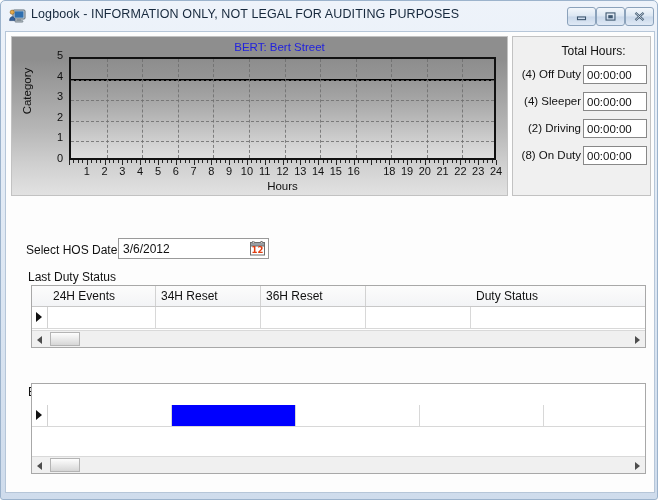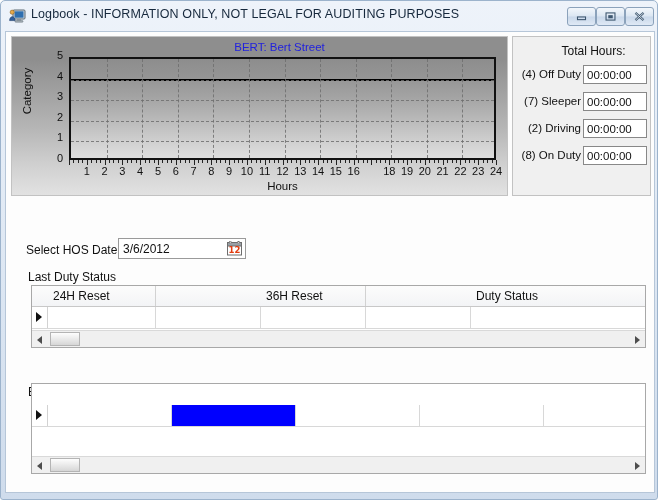--- a/index.html
+++ b/index.html
@@ -119,21 +119,21 @@
     position:absolute;left:70px;top:0;width:64px;height:19px;
     box-sizing:border-box;
     border:1px solid #888;background:#fff;
     font-family:"Liberation Sans", sans-serif;font-size:11.5px;color:#111;
     padding:1px 3px;
   }
 
   
   #date-label{position:absolute;left:20px;top:211px;font-size:12px;color:#111;}
   #date-wrap{
-    position:absolute;left:112px;top:206px;width:128px;height:21px;
+    position:absolute;left:112px;top:206px;width:151px;height:21px;
     box-sizing:border-box;border:1px solid #9a9a9a;background:#fff;
   }
   #date-value{
     position:absolute;left:4px;top:3px;font-size:12px;color:#111;
   }
   #cal-icon{position:absolute;right:3px;top:2px;width:15px;height:15px;}
 
   
   .grp-title{position:absolute;font-size:12px;color:#111;}
   .grid-box{
@@ -412,21 +412,21 @@
     </div>
 
     <div id="totals-panel">
       <div id="totals-head">Total Hours:</div>
       <div id="totals-rows">
           <div class="tot-row" style="top: 28px;">
             <span class="tot-label">(4) Off Duty</span>
             <input class="tot-input" type="text" readonly="" value="00:00:00" style="">
           </div>
           <div class="tot-row" style="top: 55px;">
-            <span class="tot-label">(7)   Sleeper</span>
+            <span class="tot-label">(4)   Sleeper</span>
             <input class="tot-input" type="text" readonly="" value="00:00:00" style="">
           </div>
           <div class="tot-row" style="top: 82px;">
             <span class="tot-label">(2)   Driving</span>
             <input class="tot-input" type="text" readonly="" value="00:00:00" style="">
           </div>
           <div class="tot-row" style="top: 109px;">
             <span class="tot-label">(8)  On Duty</span>
             <input class="tot-input" type="text" readonly="" value="00:00:00" style="">
           </div>
@@ -443,21 +443,22 @@
           <rect x="2.5" y="0.3" width="1.6" height="2.4" fill="#d8d8d8" stroke="#6d6d6d" stroke-width="0.5"></rect>
           <rect x="10.8" y="0.3" width="1.6" height="2.4" fill="#d8d8d8" stroke="#6d6d6d" stroke-width="0.5"></rect>
           <text x="7.4" y="12.4" font-family="DejaVu Sans, sans-serif" font-size="8.5" font-weight="bold" fill="#e03c10" text-anchor="middle">12</text>
         </svg>
       </span>
     </div>
 
     <span class="grp-title" style="left:22px;top:238px;">Last Duty Status</span>
     <div class="grid-box" id="lds-grid" style="left:25px;top:253px;width:615px;height:63px;">
       <div class="grid-head" id="lds-head">
-          <div class="hcell" style="left: 16px; width: 108px;">24H Reset</div>
+          <div class="hcell" style="left: 16px; width: 108px;">24H Events</div>
+          <div class="hcell" style="left: 124px; width: 105px;">34H Reset</div>
           <div class="hcell" style="left: 229px; width: 105px;">36H Reset</div>
           <div class="hcell" style="left: 439px; width: 190px;">Duty Status</div>
         </div>
       <div class="datarow" id="lds-row" style="top:21px;">
         <div class="rowhdr">
             <span class="rowcaret"></span>
           </div>
       <div class="dcell" style="left: 16px; width: 108px;"></div>
           <div class="dcell" style="left: 124px; width: 105px;"></div>
           <div class="dcell" style="left: 229px; width: 105px;"></div>

